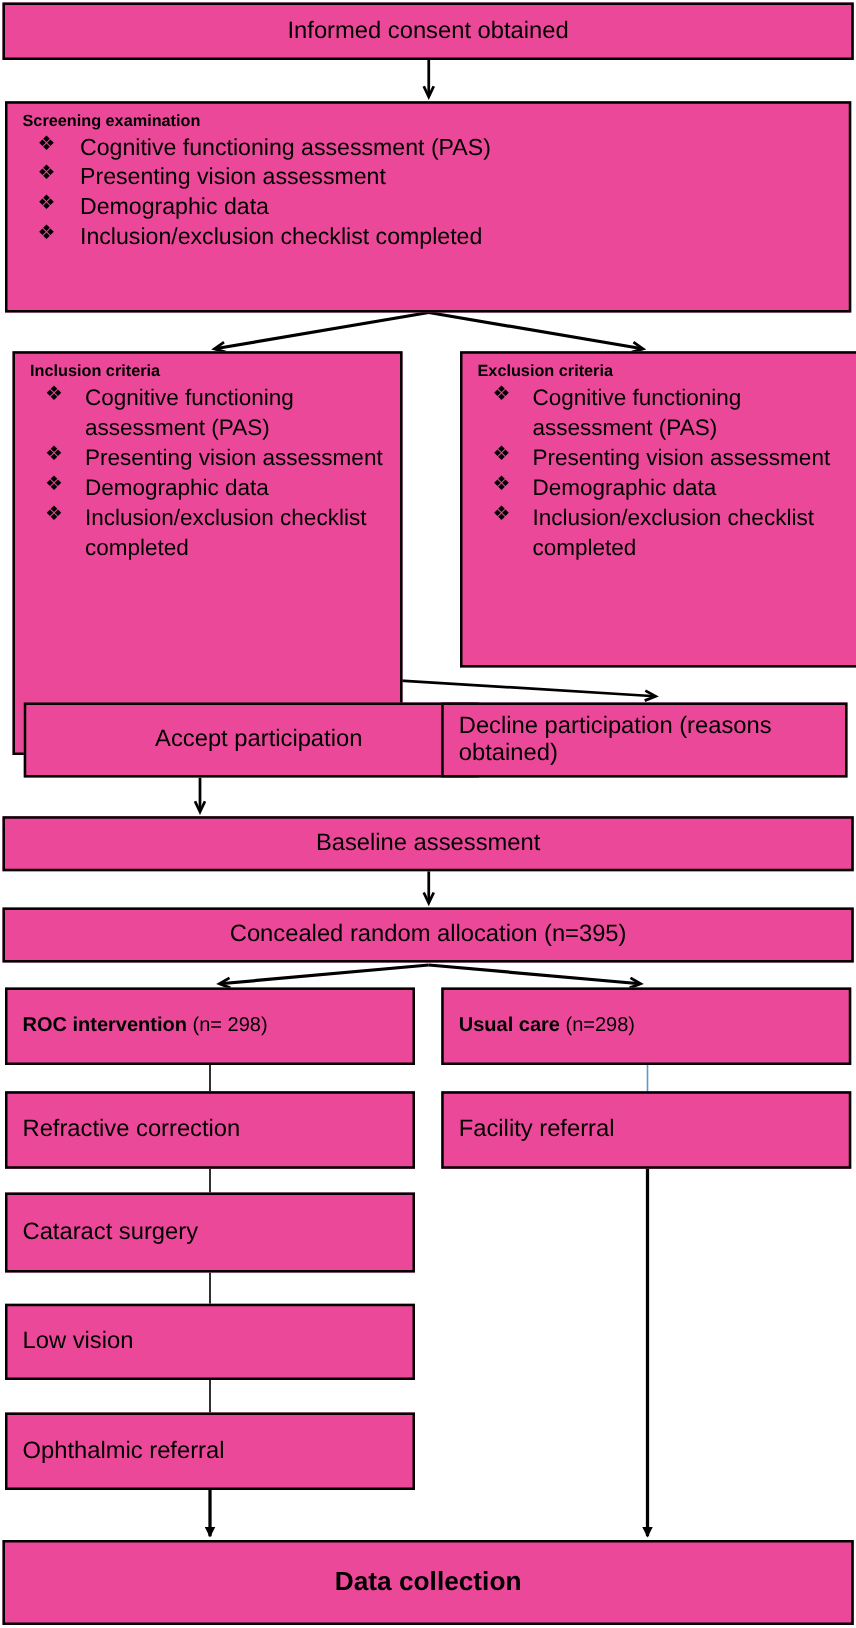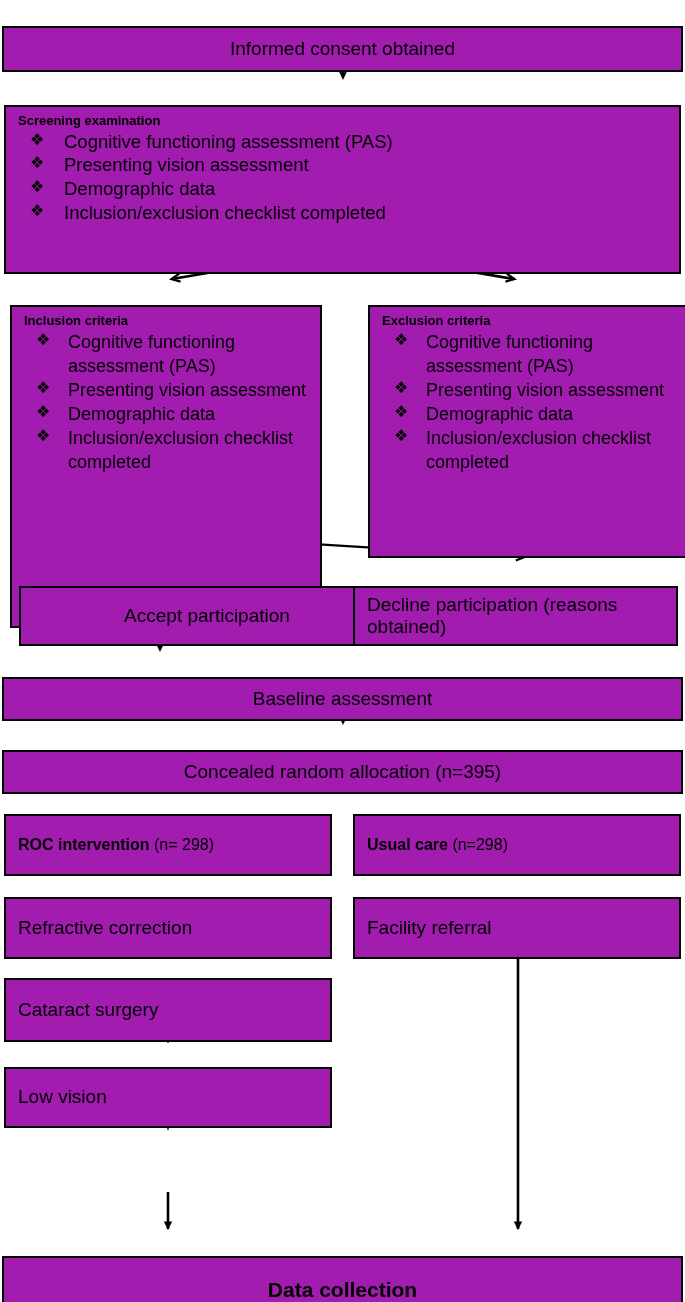--- a/index.html
+++ b/index.html
@@ -16,23 +16,22 @@
     position: relative;
     width: 685px;
     height: 1302px;
     background: #ffffff;
     overflow: hidden;
   }
   .box {
     position: absolute;
     box-sizing: border-box;
     border: 2.5px solid #000000;
-    background: #a21caf;
+    background: #ec4899;
     z-index: 5;
-    margin-top: 24px;
   }
   .box-inner {
     position: absolute;
     left: 0; right: 0; top: 0; bottom: 0;
     display: flex;
     flex-direction: column;
     justify-content: center;
   }
   .center .box-inner { align-items: center; }
   .lbl {
@@ -288,20 +287,25 @@
       <div class="lbl pad-l">Cataract surgery</div>
     </div>
   </div>
 
   <div class="box" style="left:4px; top:1043px; width:328px; height:61px;">
     <div class="box-inner">
       <div class="lbl pad-l">Low vision</div>
     </div>
   </div>
 
+  <div class="box" style="left:4px; top:1130px; width:328px; height:62px;">
+    <div class="box-inner">
+      <div class="lbl pad-l">Ophthalmic referral</div>
+    </div>
+  </div>
 
   <div class="box center" style="left:2px; top:1232px; width:681px; height:68px;">
     <div class="box-inner">
       <div class="title-bold" style="font-size:21px;">Data collection</div>
     </div>
   </div>
 
 </div>
 
 </body></html>

